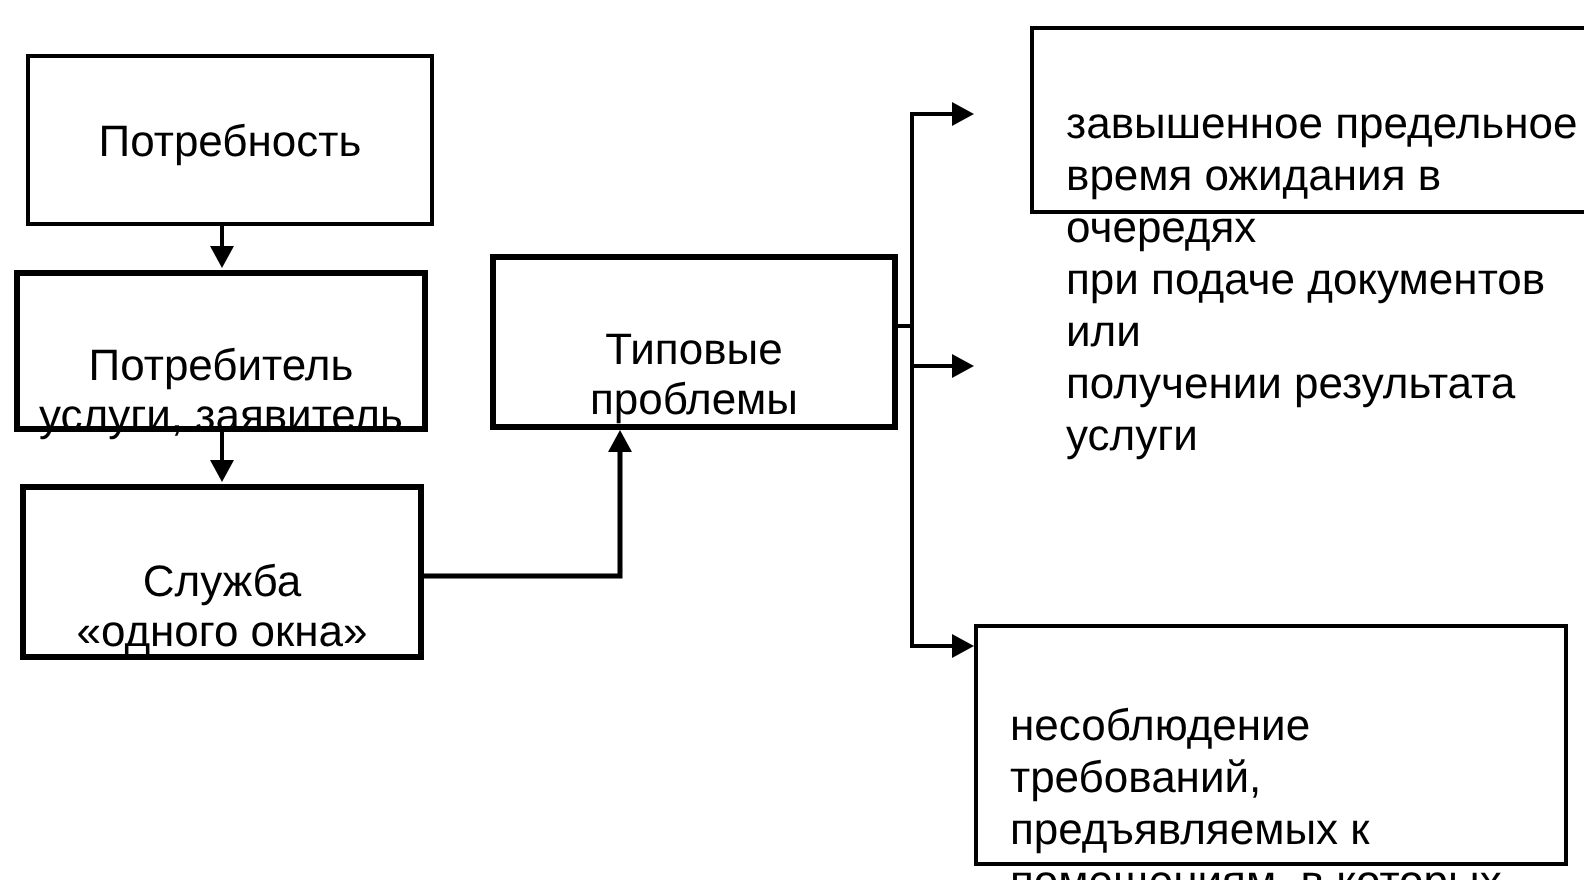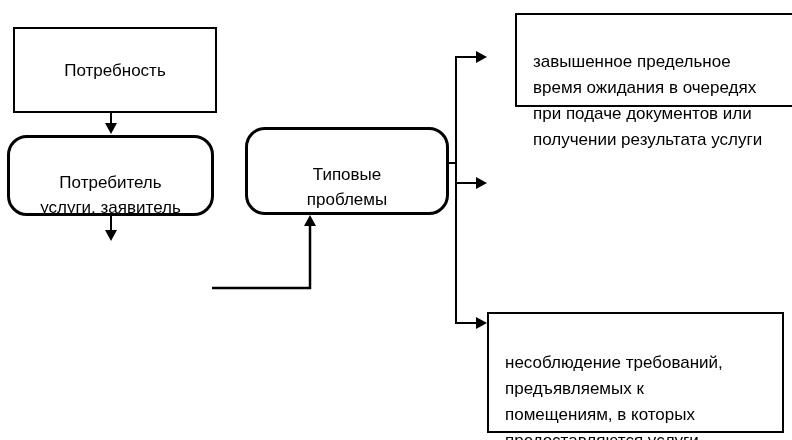--- a/index.html
+++ b/index.html
@@ -21,29 +21,29 @@
     left: 0;
     top: 0;
     width: 792px;
     height: 440px;
   }
   .box {
     position: absolute;
     box-sizing: border-box;
     background: #ffffff;
     border: 2px solid #000000;
-    font-size: 17px;
+    font-size: 22px;
     line-height: 25px;
     white-space: pre-line;
   }
   .box .txt {
     display: block;
     width: 100%;
   }
-  .thick { border-width: 3px; border-radius: 20px; }
+  .thick { border-width: 3px; }
   .center { text-align: center; }
 
   .box-need {
     left: 13px; top: 27px; width: 204px; height: 86px;
     display: flex; align-items: center; justify-content: center;
   }
   .box-consumer {
     left: 7px; top: 135px; width: 207px; height: 81px;
     padding-top: 7px;
   }
@@ -114,20 +114,24 @@
 
   <div class="box box-need center">
     <span class="txt">Потребность</span>
   </div>
 
   <div class="box thick box-consumer center">
     <span class="txt">Потребитель
 услуги, заявитель</span>
   </div>
 
+  <div class="box thick box-service center">
+    <span class="txt">Служба
+«одного окна»</span>
+  </div>
 
   <div class="box thick box-problems center">
     <span class="txt">Типовые
 проблемы</span>
   </div>
 
   <div class="box box-issue box-issue1">
     <span class="txt">завышенное предельное
 время ожидания в очередях
 при подаче документов или

